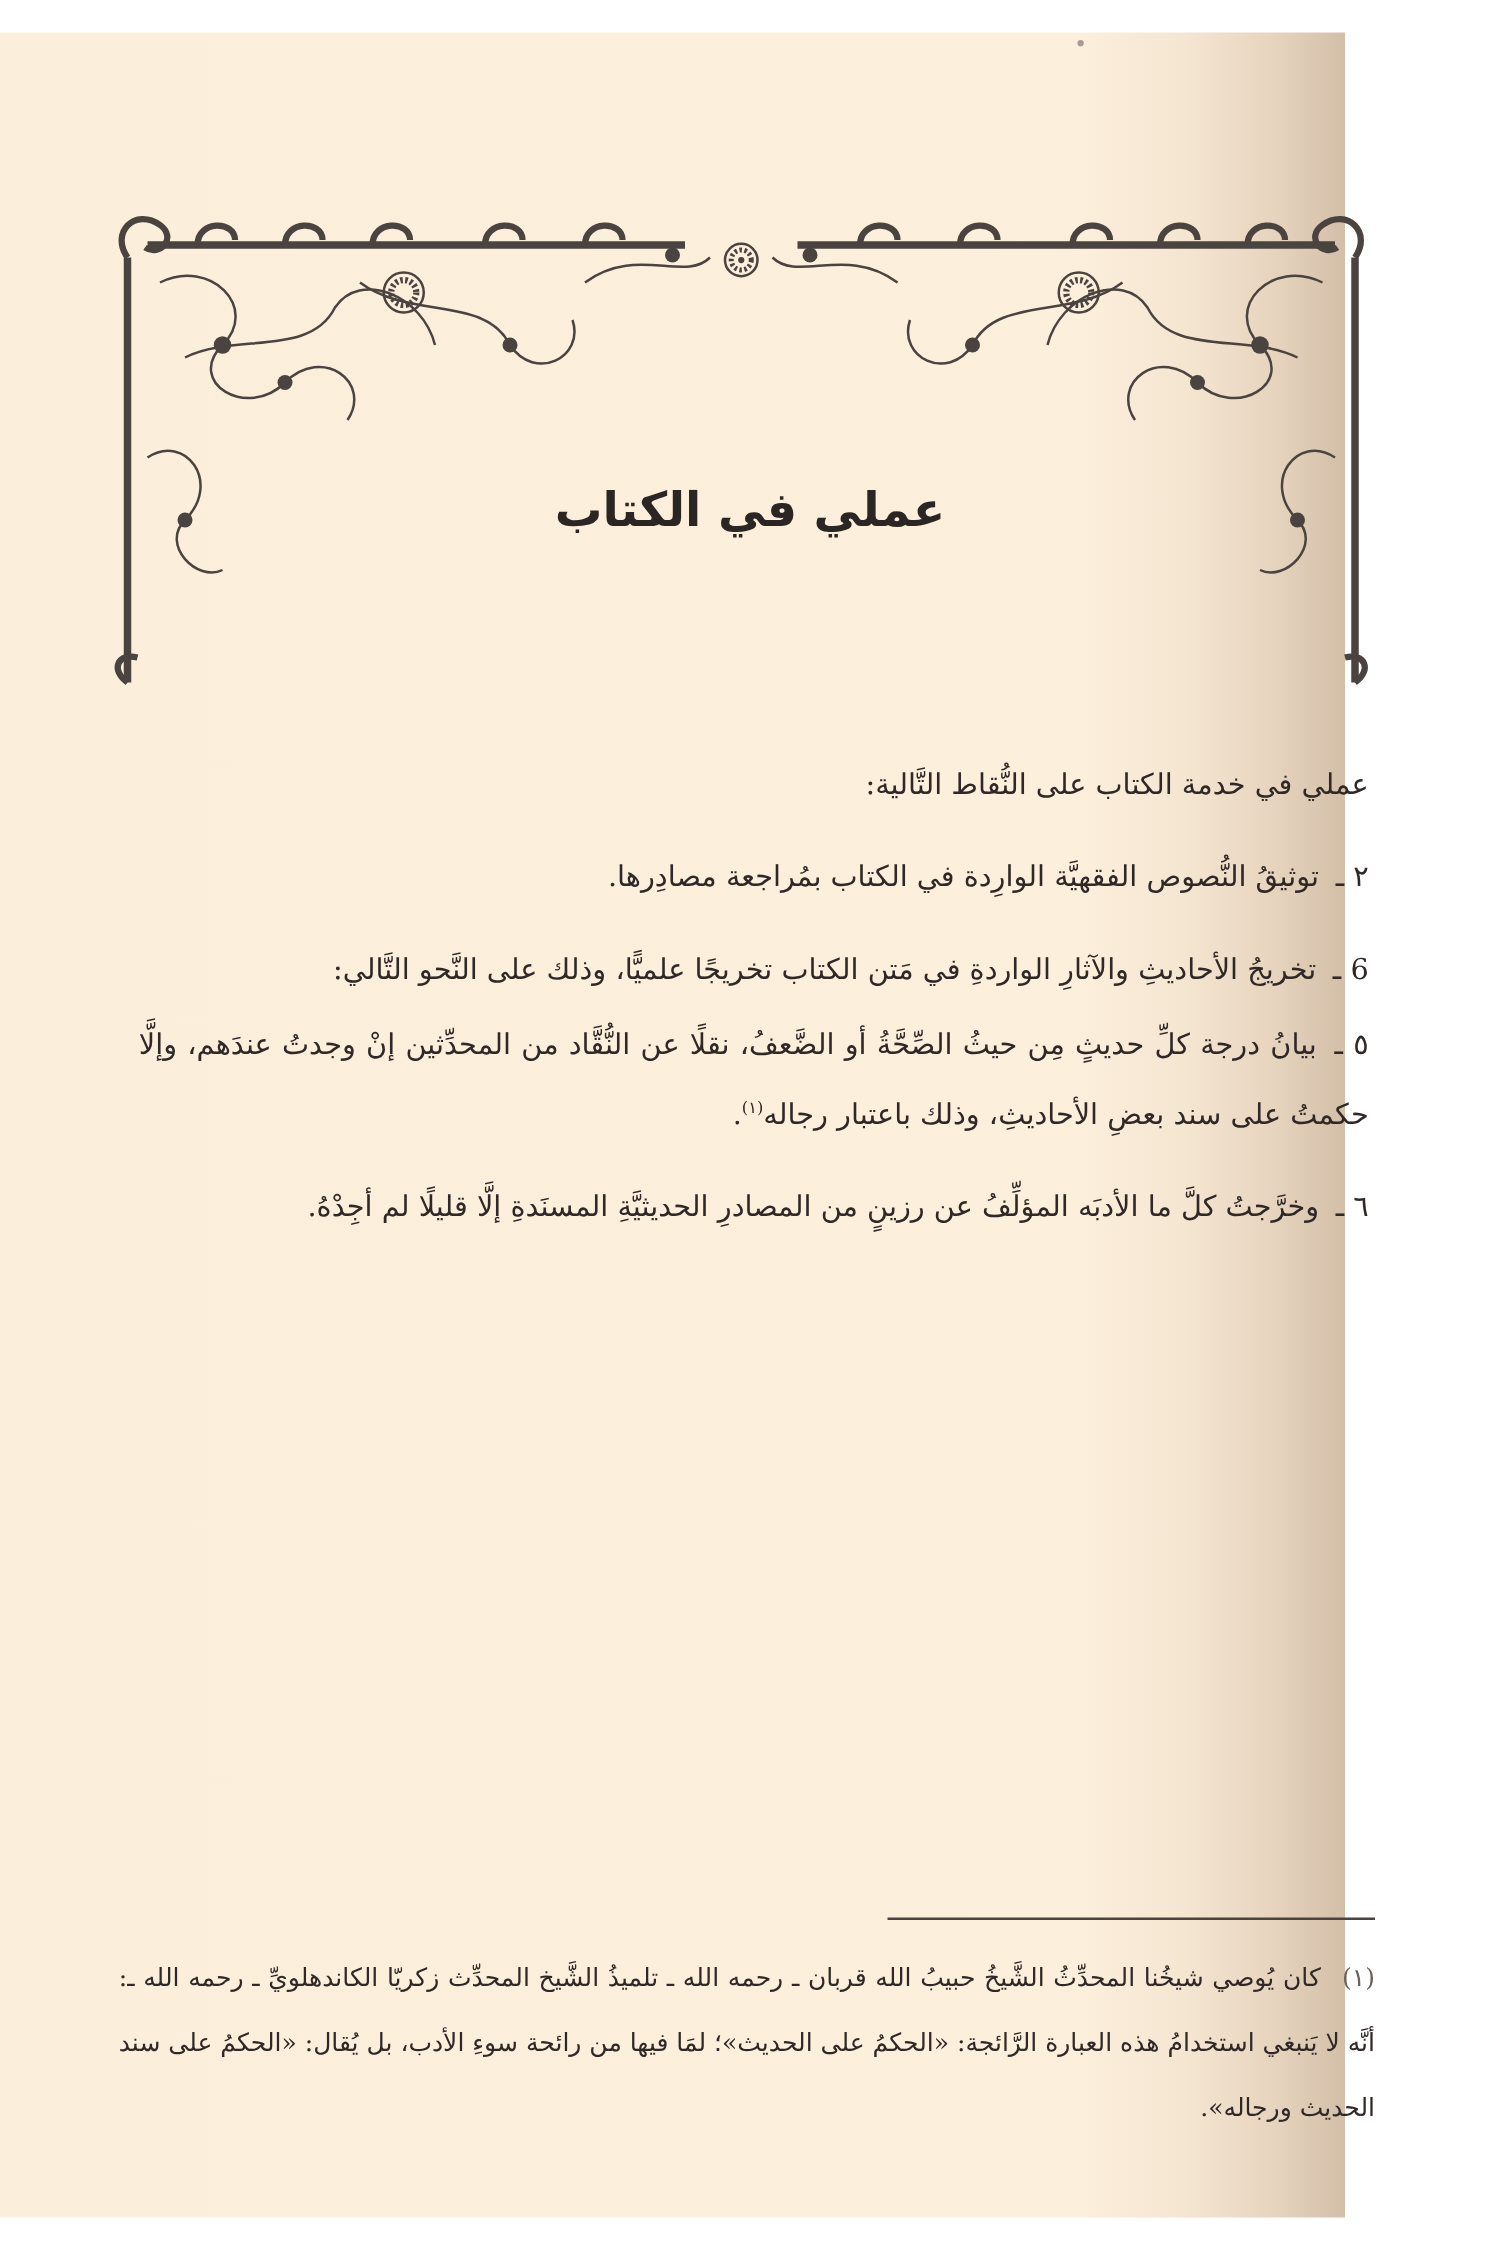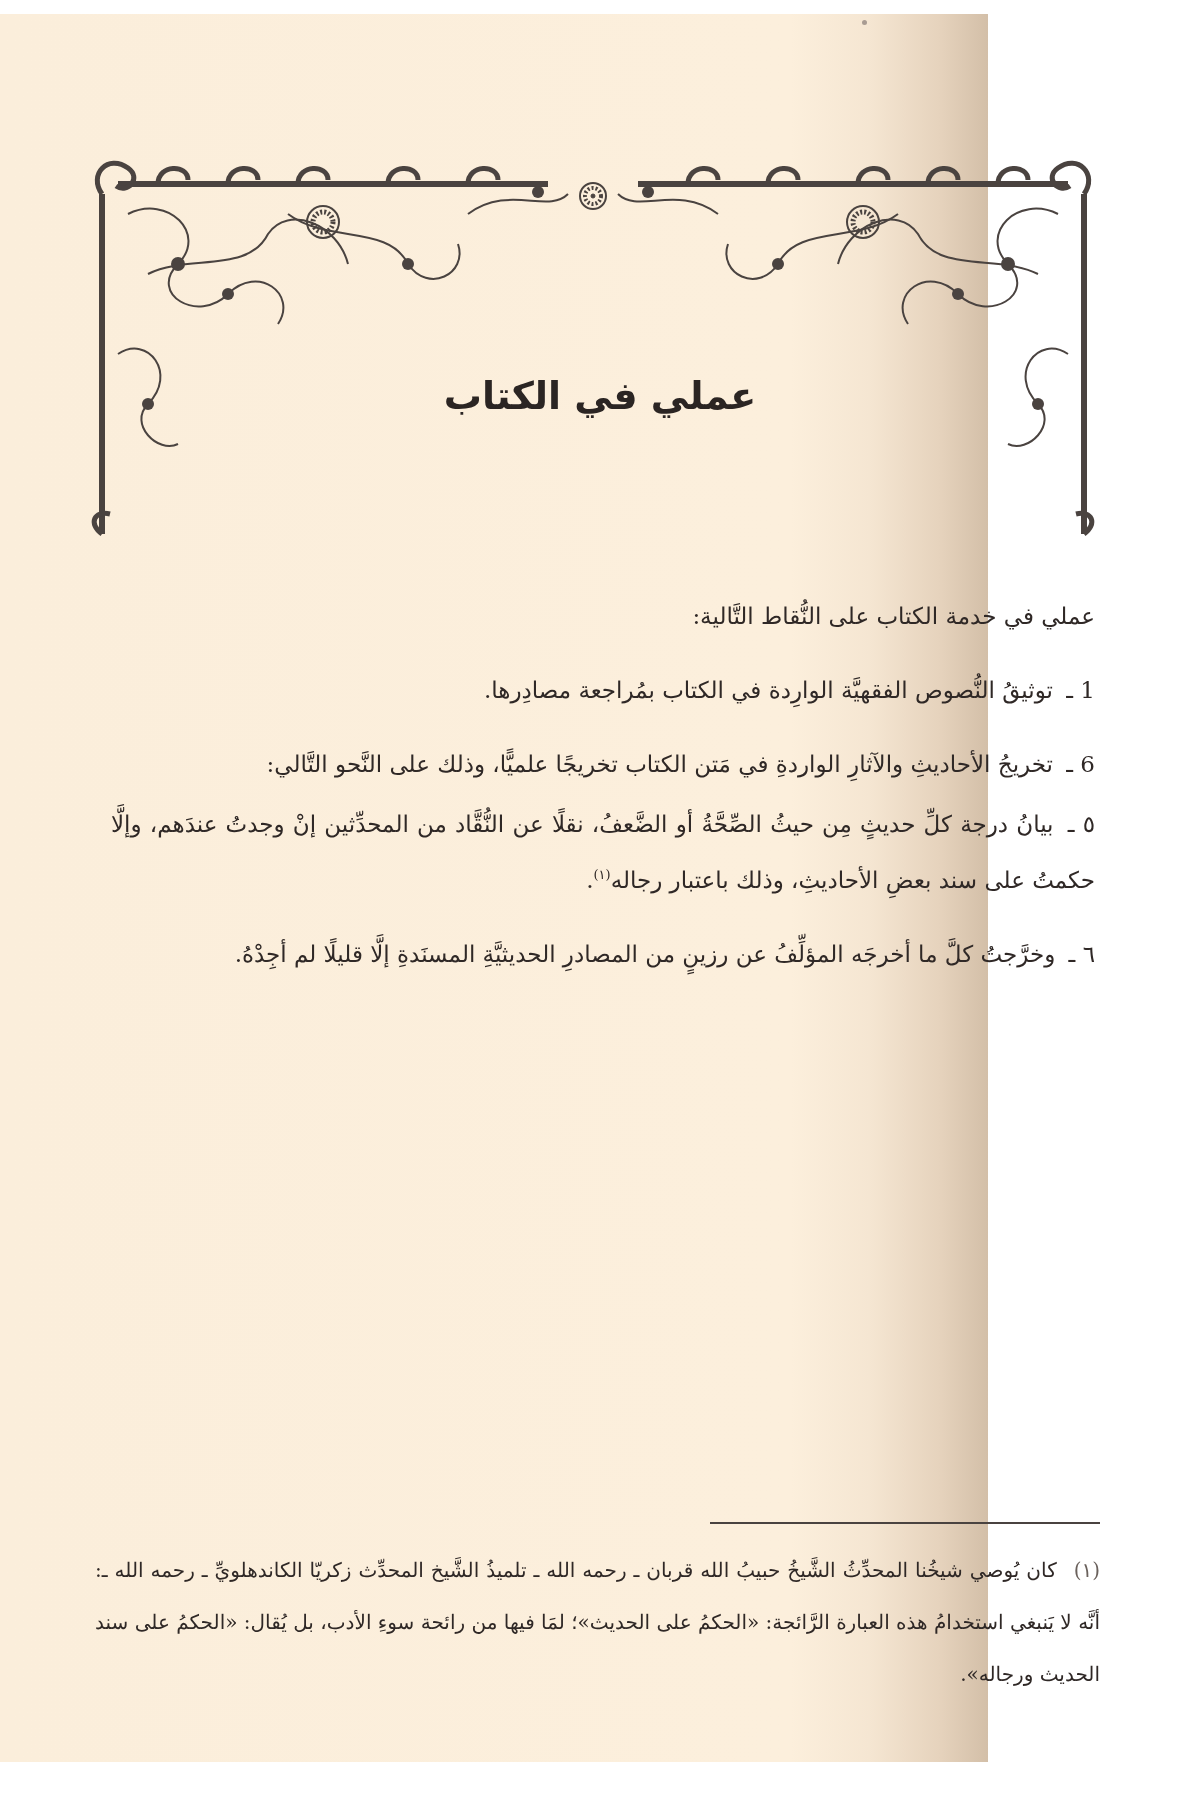--- a/index.html
+++ b/index.html
@@ -1,21 +1,21 @@
 <!DOCTYPE html>
 <html><head>
 <meta charset="utf-8">
 <style>
   html, body { margin: 0; padding: 0; }
   body {
     width: 1200px; height: 1800px; background: #ffffff; position: relative; overflow: hidden;
     font-family: "DejaVu Serif", serif;
   }
   .page {
-    position: absolute; left: 0; top: 14px; width: 988px; height: 1748px;
+    position: absolute; left: 0; top: 26px; width: 1076px; height: 1748px;
     background: linear-gradient(to right, #fbeedb 0%, #fcefdc 80%, #f5e6d2 88%, #e6d3bd 95%, #d3bfa8 100%);
   }
   .frame { position: absolute; left: 88px; top: 140px; width: 1010px; height: 390px; }
   .frame svg { width: 100%; height: 100%; }
   .title {
     position: absolute; top: 360px; left: 0; width: 1200px; text-align: center;
     font-family: "DejaVu Sans", sans-serif; font-weight: bold; font-size: 38px; color: #2b2523;
     direction: rtl;
   }
   .body {
@@ -103,34 +103,34 @@
           <circle cx="775" cy="68" r="10" stroke-width="5" stroke-dasharray="2 2"></circle>
       </g>
     </svg>
   </div>
 
   <div class="title">عملي في الكتاب</div>
 
   <div class="body" style="top:574px">
     <p class="para">عملي في خدمة الكتاب على النُّقاط التَّالية:</p>
     <p class="para">
-      <span class="num">1 ـ</span>
+      <span class="num">٢ ـ</span>
       <span>توثيقُ النُّصوص الفقهيَّة الوارِدة في الكتاب بمُراجعة مصادِرها.</span>
     </p>
     <p class="para" style="margin-bottom:4px">
       <span class="num">6 ـ</span>
       <span>تخريجُ الأحاديثِ والآثارِ الواردةِ في مَتن الكتاب تخريجًا علميًّا، وذلك على النَّحو التَّالي:</span>
     </p>
     <p class="para">
       <span class="num">٥ ـ</span>
       <span>بيانُ درجة كلِّ حديثٍ مِن حيثُ الصِّحَّةُ أو الضَّعفُ، نقلًا عن النُّقَّاد من المحدِّثين إنْ وجدتُ عندَهم، وإلَّا حكمتُ على سند بعضِ الأحاديثِ، وذلك باعتبار رجاله</span><sup>(١)</sup><span>.</span>
     </p>
     <p class="para">
       <span class="num">٦ ـ</span>
-      <span>وخرَّجتُ كلَّ ما أخرجَه المؤلِّفُ عن رزينٍ من المصادرِ الحديثيَّةِ المسنَدةِ إلَّا قليلًا لم أجِدْهُ.</span>
+      <span>وخرَّجتُ كلَّ ما الأدبَه المؤلِّفُ عن رزينٍ من المصادرِ الحديثيَّةِ المسنَدةِ إلَّا قليلًا لم أجِدْهُ.</span>
     </p>
   </div>
 
   <div class="sep"></div>
 
   <div class="footnote">
     <span class="fn-mark">(١)</span>
     <span>كان يُوصي شيخُنا المحدِّثُ الشَّيخُ حبيبُ الله قربان ـ رحمه الله ـ تلميذُ الشَّيخ المحدِّث زكريّا الكاندهلويِّ ـ رحمه الله ـ: أنَّه لا يَنبغي استخدامُ هذه العبارة الرَّائجة: «الحكمُ على الحديث»؛ لمَا فيها من رائحة سوءِ الأدب، بل يُقال: «الحكمُ على سند الحديث ورجاله».</span>
   </div>
 </div>

